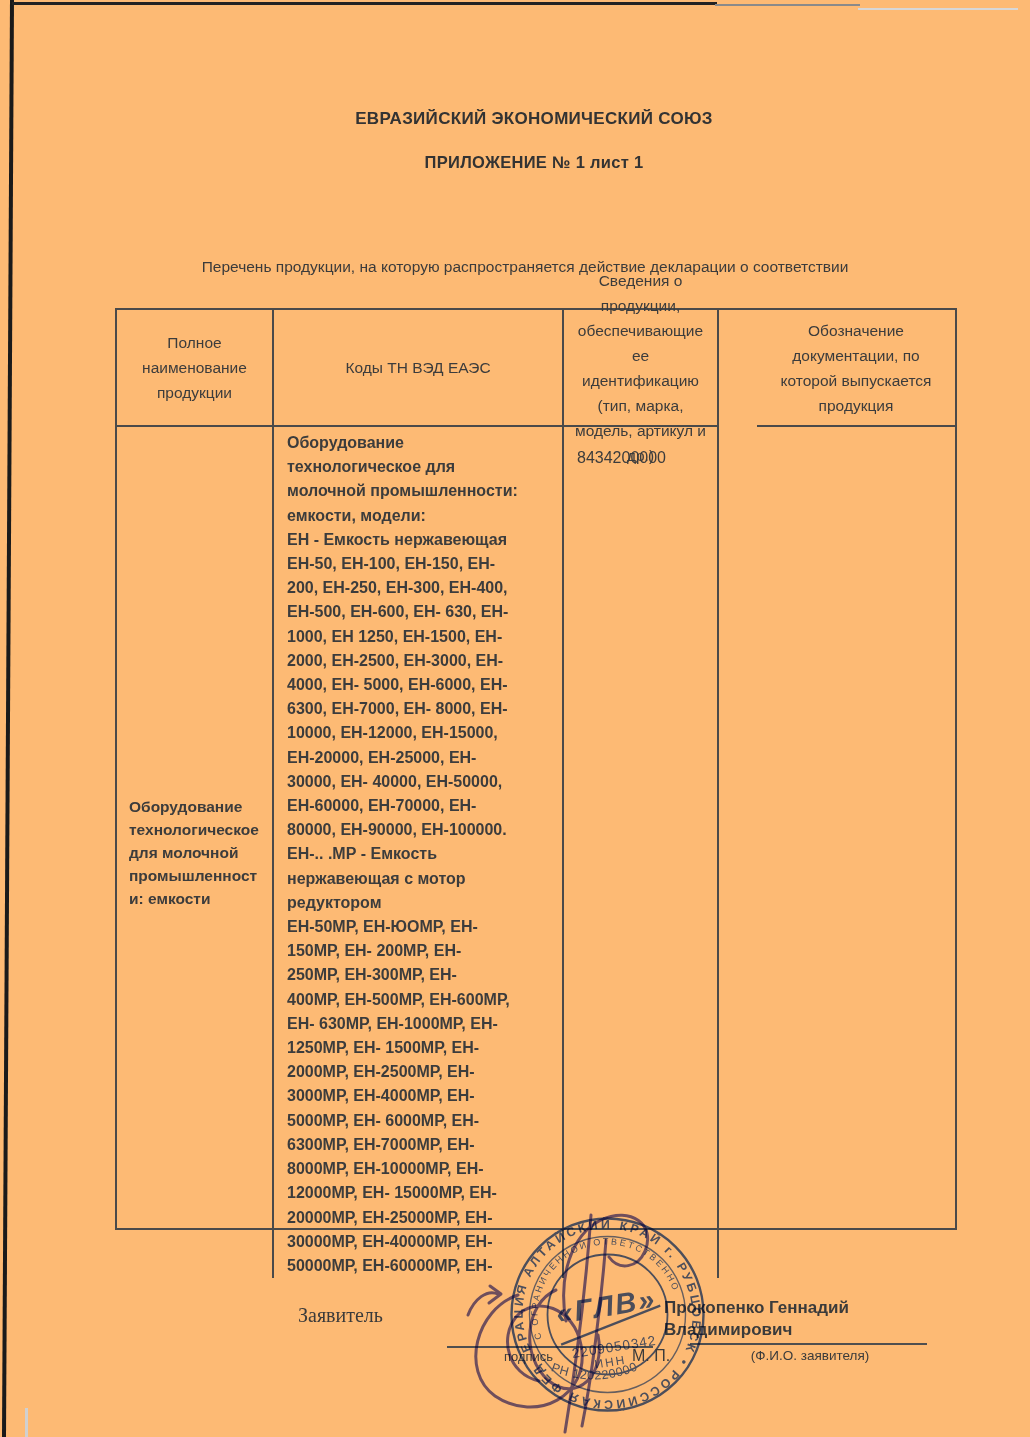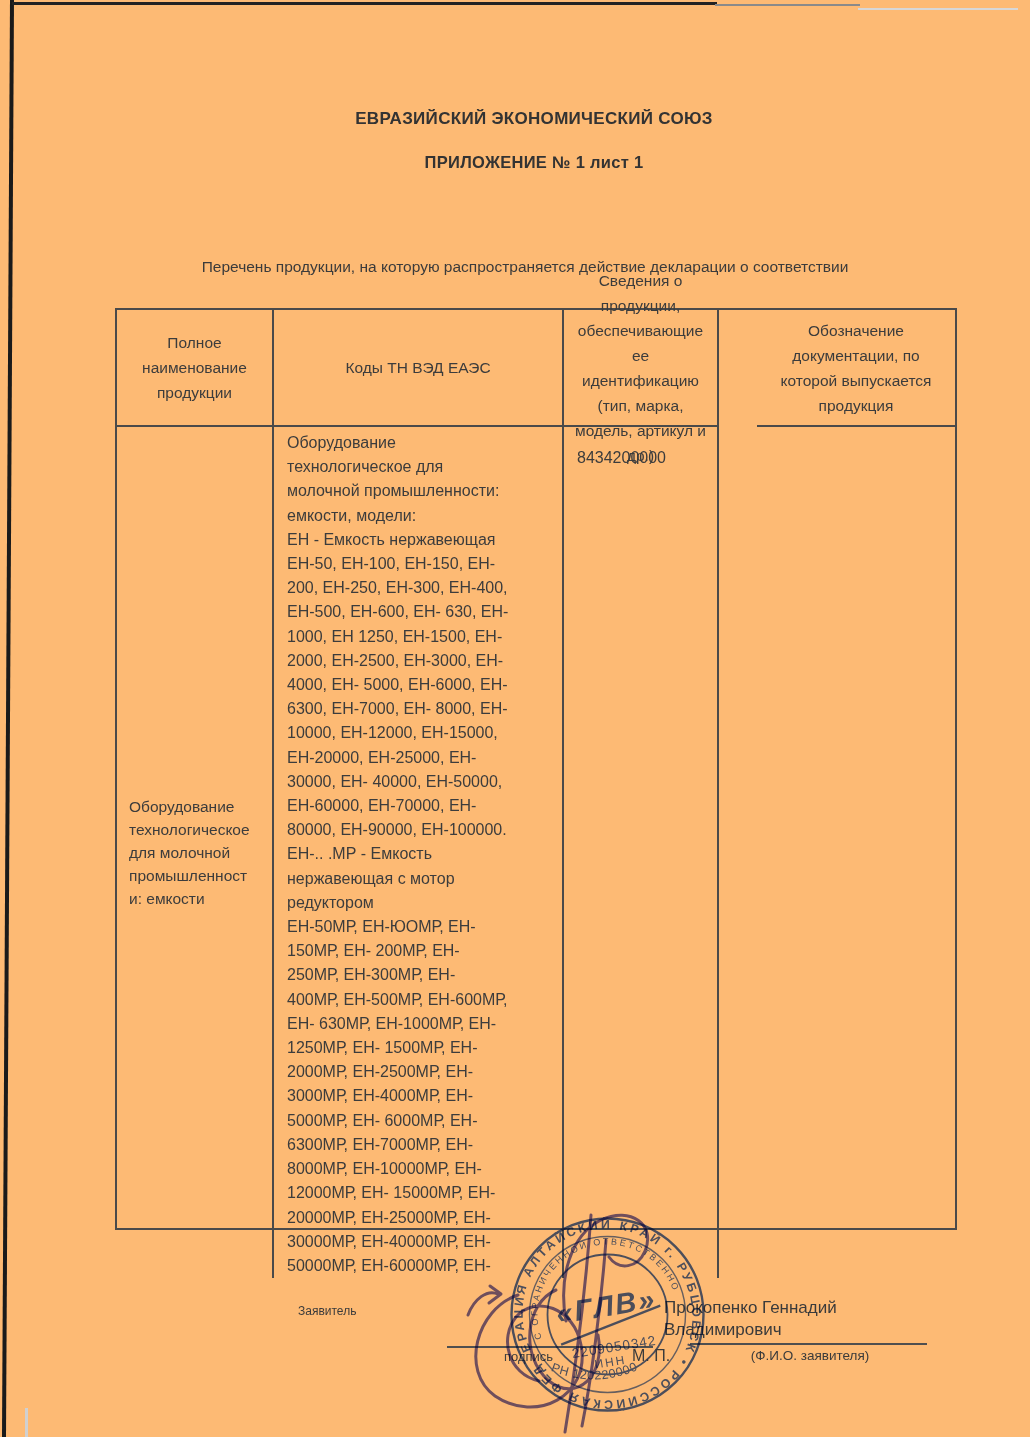--- a/index.html
+++ b/index.html
@@ -37,24 +37,24 @@
     border-bottom:2px solid #4a4a4a;
     display:flex; align-items:center; justify-content:center;
     text-align:center; font-size:15.5px; line-height:25px;
     padding:4px 8px; color:#3c3c3c;
   }
   .bcell { font-size:16px; color:#3c3c3c; }
   .bcell-name { display:flex; align-items:center; padding:0 4px 0 12px;
                 font-size:15.5px; line-height:23px; }
   .bcell-details { padding:4px 6px 0 13px; line-height:24.2px; }
   .bcell-code { padding:22px 0 0 13px; }
-  .preline { white-space:pre-line; }
+  .preline { white-space:pre-line;font-weight:bold; }
 
   
-  .applicant-label { position:absolute; left:298px; top:1304px; font-size:12px; z-index:2; }
+  .applicant-label { position:absolute; left:298px; top:1304px; font-size:20px; z-index:2;font-family:Liberation Serif, serif; }
   .sig-line  { position:absolute; left:447px; top:1346px; width:206px; height:2px; background:#4f4f4f; z-index:2; }
   .sig-caption { position:absolute; left:504px; top:1349px; font-size:13px; color:#3f3f3f; z-index:2; }
   .mp-label { position:absolute; left:632px; top:1347px; font-size:16px; z-index:7; }
   .fio-line { position:absolute; left:690px; top:1343px; width:237px; height:2px; background:#4f4f4f; z-index:2; }
   .applicant-name { position:absolute; left:664px; top:1297px; width:224px; text-align:left;
                     font-size:17px; line-height:22px; z-index:2; }
   .fio-caption { position:absolute; left:698px; top:1348px; width:224px; text-align:center;
                  font-size:13.5px; z-index:2; }
 
   .stamp { position:absolute; left:505px; top:1212px; z-index:5; mix-blend-mode:multiply; opacity:0.92; }

